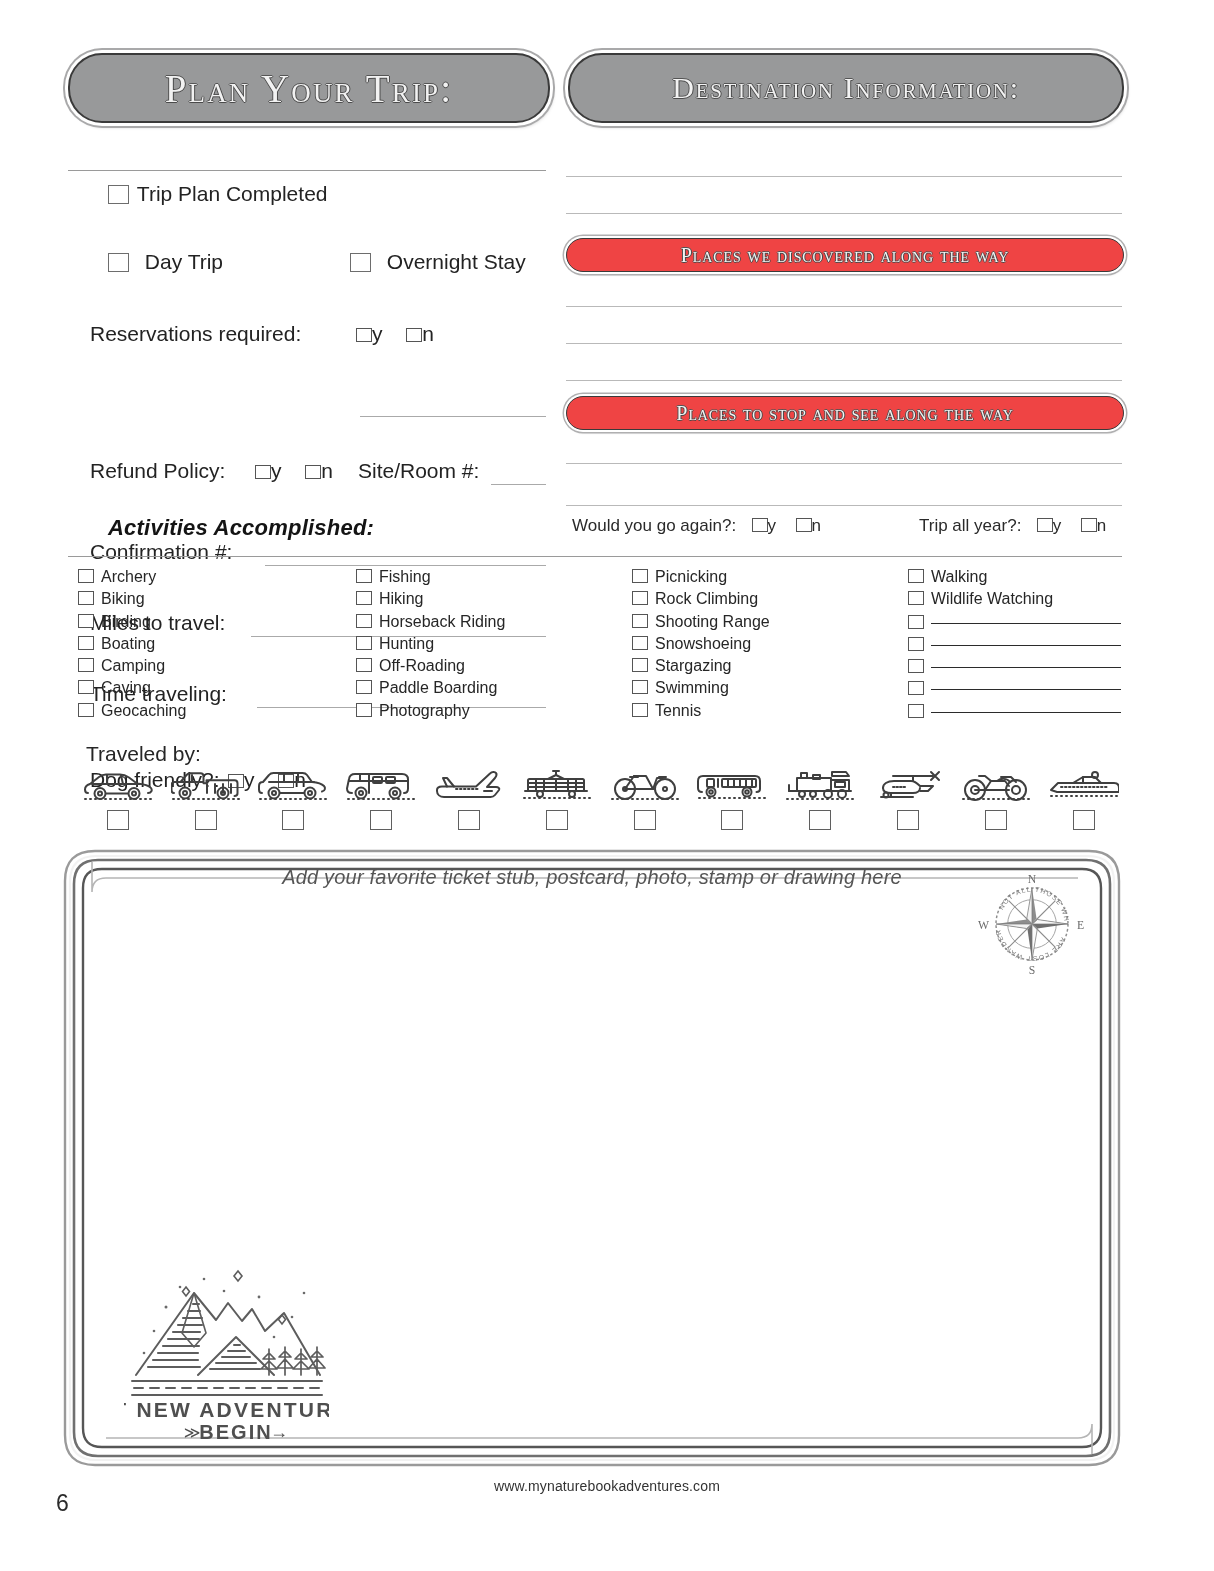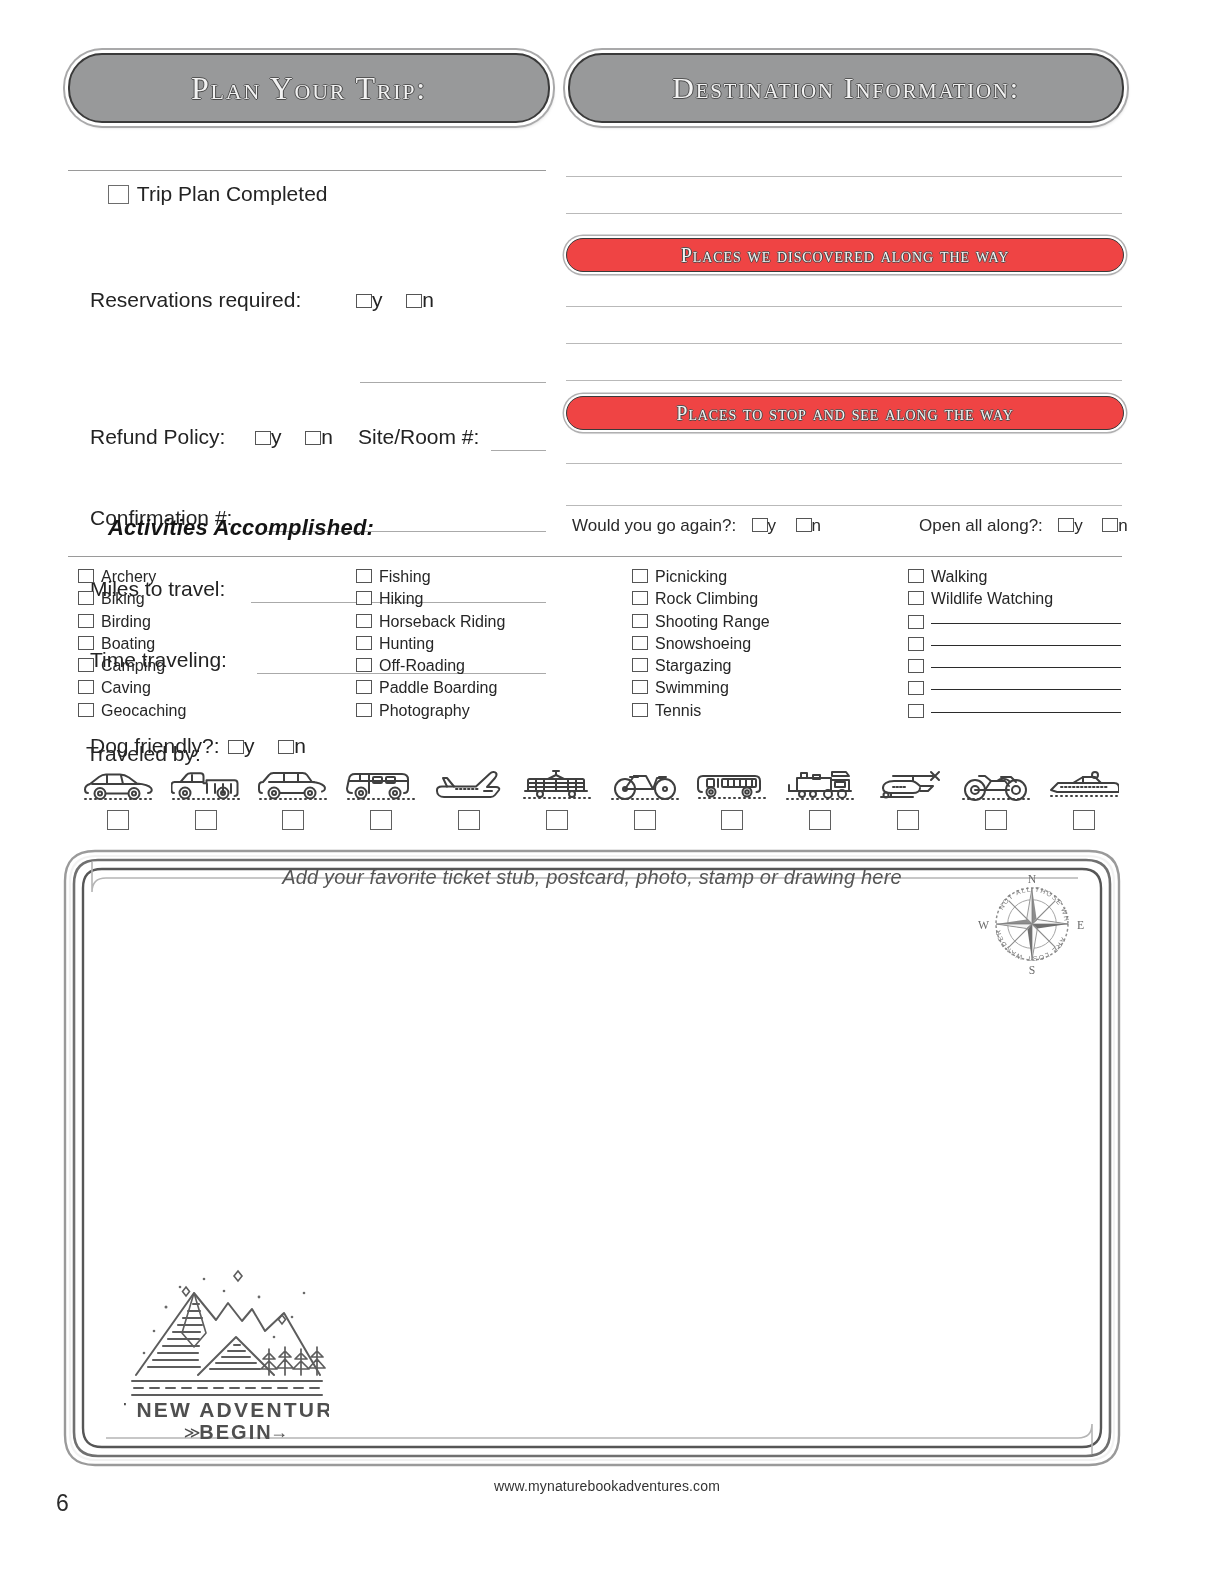--- a/index.html
+++ b/index.html
@@ -18,21 +18,21 @@
     box-shadow:0 0 0 3px #ffffff, 0 0 0 5px #a9a9aa, 2px 3px 4px rgba(0,0,0,.40);
     display:flex;align-items:center;justify-content:center;
   }
   .banner span{
     font-family:"Liberation Serif","DejaVu Serif",serif;
     color:#f2f2f2;font-variant:small-caps;
     letter-spacing:.055em;
     text-shadow:0 1px 0 #4a4a4a,1px 0 0 #4a4a4a,-1px 0 0 #555,0 -1px 0 #555;
   }
   #banner-plan{left:68px;top:53px;width:478px;}
-  #banner-plan span{font-size:32px;}
+  #banner-plan span{font-size:39px;}
   #banner-dest{left:568px;top:53px;width:552px;}
   #banner-dest span{font-size:30px;}
 
   .sub-banner{
     position:absolute;left:566px;width:556px;height:32px;border-radius:17px;
     background:#ef4444;border:1.5px solid #3a3a3a;
     box-shadow:0 0 0 2px #ffffff,0 0 0 3.5px #b0b0b1,1px 2px 3px rgba(0,0,0,.35);
     display:flex;align-items:center;justify-content:center;
   }
   .sub-banner span{
@@ -125,20 +125,30 @@
 
   <div class="lcol">
 
     <div class="frow" style="top:12px;">
       <span class="ftxt" style="left:40px;">
         <span class="cbox"></span>
         <span style="margin-left:2px;">Trip Plan Completed</span>
       </span>
     </div>
 
+    <div class="frow" style="top:46px;">
+      <span class="ftxt" style="left:40px;">
+        <span class="cbox"></span>
+        <span style="margin-left:10px;">Day Trip</span>
+      </span>
+      <span class="ftxt" style="left:282px;">
+        <span class="cbox"></span>
+        <span style="margin-left:10px;">Overnight Stay</span>
+      </span>
+    </div>
 
     <div class="frow" style="top:84px;">
       <span class="ftxt" style="left:22px;">Reservations required:</span>
       <span class="ftxt yn" style="left:288px;">
         <span class="cbox sm"></span><span>y</span>
         <span style="display:inline-block;width:12px;"></span>
         <span class="cbox sm"></span><span>n</span>
       </span>
     </div>
 
@@ -204,21 +214,21 @@
 
   <div id="go-again-row">
     <span class="lbl" style="left:6px;">
       <span>Would you go again?:</span>
       <span style="display:inline-block;width:6px;"></span>
       <span class="cbox sm"></span><span>y</span>
       <span style="display:inline-block;width:10px;"></span>
       <span class="cbox sm"></span><span>n</span>
     </span>
     <span class="lbl" style="left:353px;">
-      <span>Open all along?:</span>
+      <span>Trip all year?:</span>
       <span style="display:inline-block;width:6px;"></span>
       <span class="cbox sm"></span><span>y</span>
       <span style="display:inline-block;width:10px;"></span>
       <span class="cbox sm"></span><span>n</span>
     </span>
   </div>
 
   <div class="hline dark" id="activities-divider"></div>
 
   <div class="act-col" id="act-col-0">

